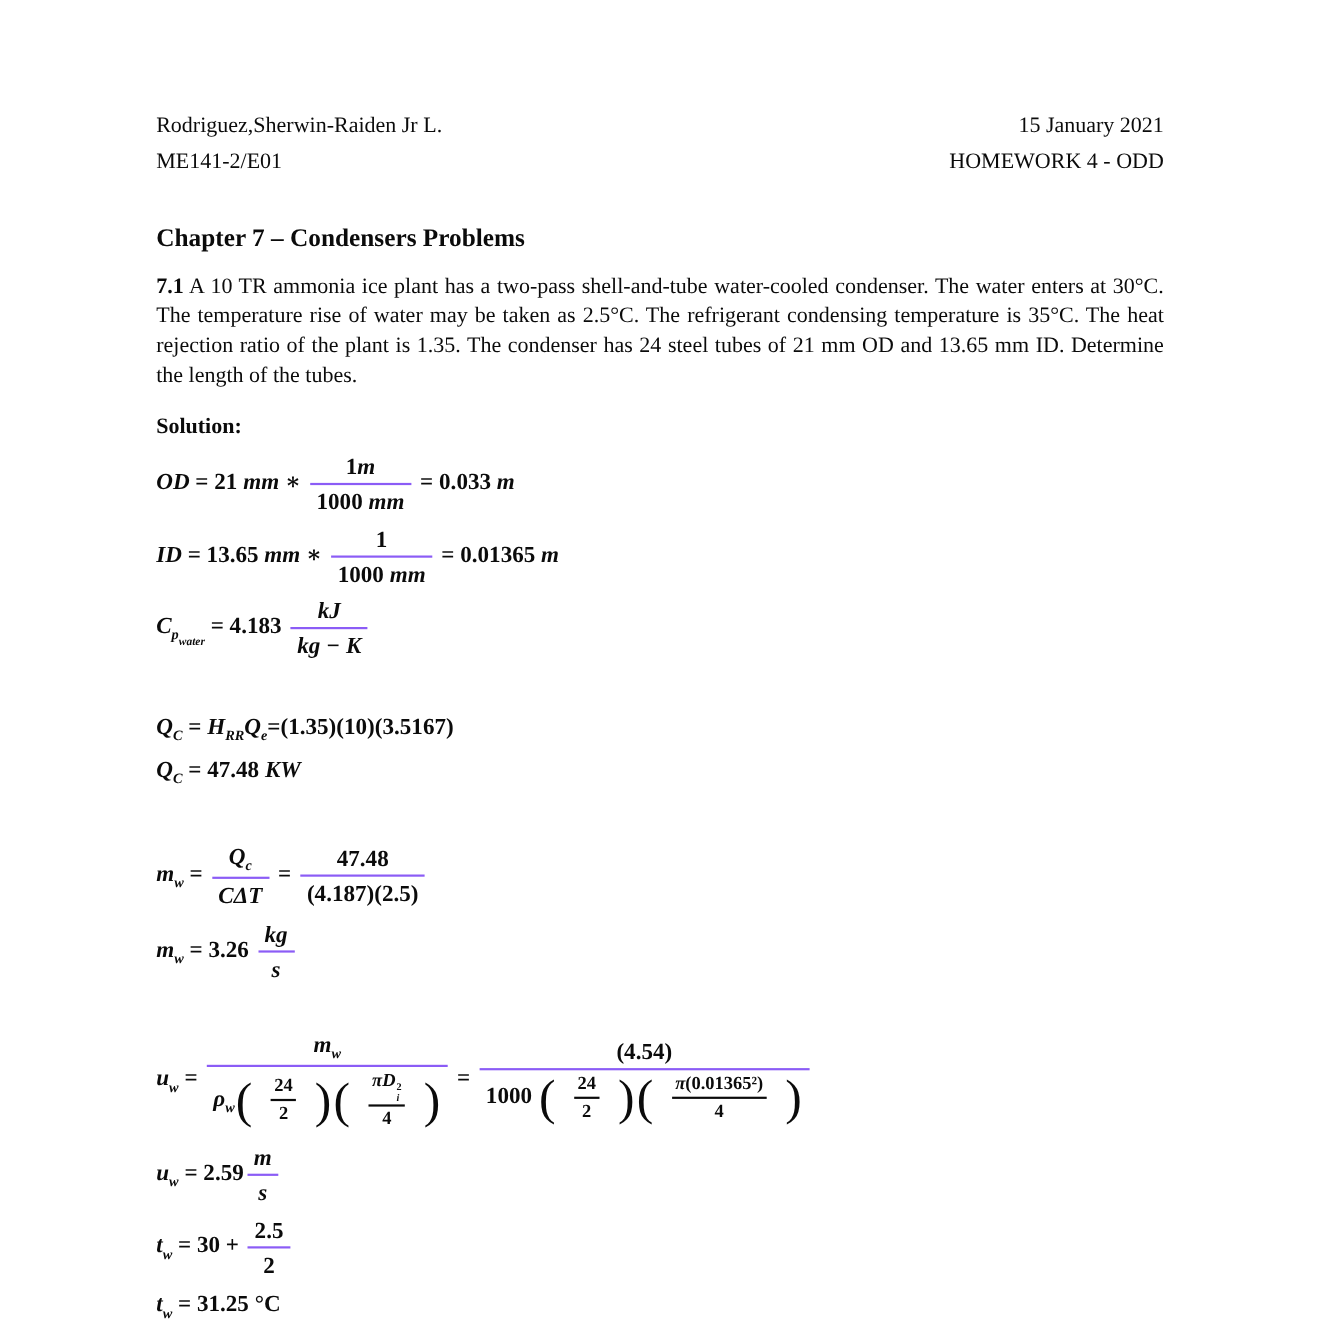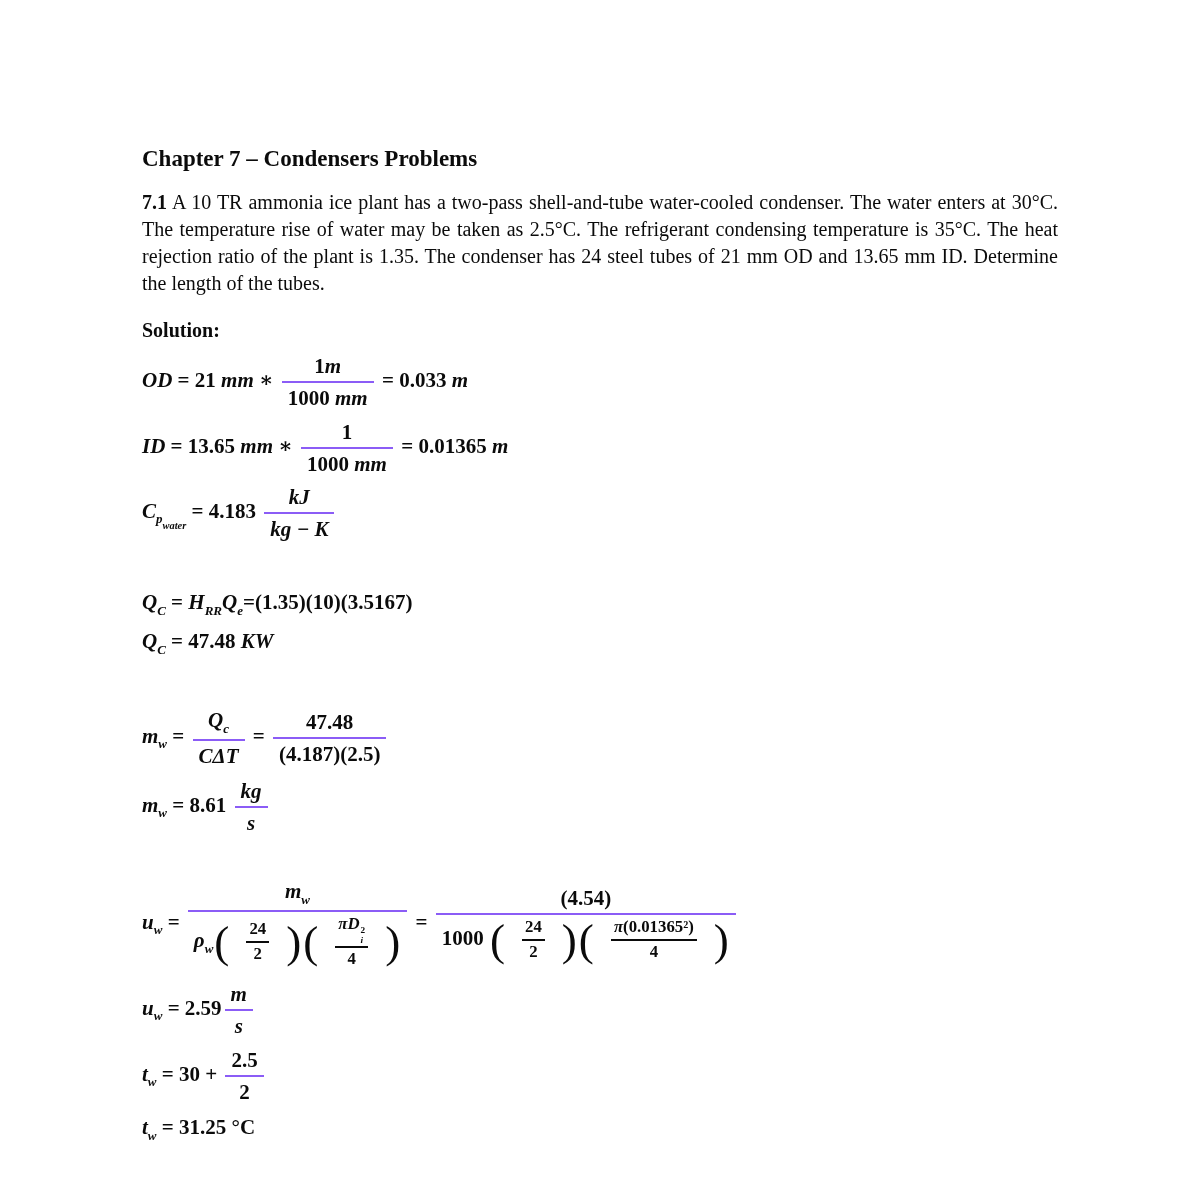--- a/index.html
+++ b/index.html
@@ -22,20 +22,30 @@
   .sfrac>.num{display:block;border-bottom:2px solid #0b0b0b;padding:0 3px 1px 3px;}
   .sfrac>.den{display:block;padding:1px 3px 0 3px;}
   .bp{font-weight:400;font-style:normal;font-size:215%;vertical-align:middle;line-height:0;display:inline-block;margin:0 1px;}
   .stk{display:inline-flex;flex-direction:column;align-items:flex-start;font-size:55%;line-height:1.1;vertical-align:-0.45em;margin-left:1px;}
 </style>
 </head>
 <body>
 
 <div class="page">
 
+  <div>
+    <div class="hrow">
+      <span>Rodriguez,Sherwin-Raiden Jr L.</span>
+      <span>15 January 2021</span>
+    </div>
+    <div class="hrow">
+      <span>ME141-2/E01</span>
+      <span>HOMEWORK 4 - ODD</span>
+    </div>
+  </div>
 
   <div class="chapter">Chapter 7 – Condensers Problems</div>
 
   <p class="prob"><span class="pnum">7.1</span> <span>A 10 TR ammonia ice plant has a two-pass shell-and-tube water-cooled condenser. The water enters at 30°C. The temperature rise of water may be taken as 2.5°C. The refrigerant condensing temperature is 35°C. The heat rejection ratio of the plant is 1.35. The condenser has 24 steel tubes of 21 mm OD and 13.65 mm ID. Determine the length of the tubes.</span></p>
 
   <p class="sol">Solution:</p>
 
   <div class="eq" style="margin-top:10px;">
     <span class="mi">OD </span><span class="mn">= 21 </span><span class="mi">mm </span><span class="mn">∗ </span><span class="frac"><span class="num"><span class="mn">1</span><span class="mi">m</span></span><span class="den"><span class="mn">1000 </span><span class="mi">mm</span></span></span><span class="mn"> = 0.033 </span><span class="mi">m</span>
   </div>
@@ -54,21 +64,21 @@
 
   <div class="eq" style="margin-top:9px;">
     <span class="mi">Q</span><span class="sb1 mi">C</span><span class="mn"> = 47.48 </span><span class="mi">KW</span>
   </div>
 
   <div class="eq" style="margin-top:48px;">
     <span class="mi">m</span><span class="sb1 mi">w</span><span class="mn"> = </span><span class="frac"><span class="num"><span class="mi">Q</span><span class="sb1 mi">c</span></span><span class="den"><span class="mi">CΔT</span></span></span><span class="mn"> = </span><span class="frac"><span class="num"><span class="mn">47.48</span></span><span class="den"><span class="mn">(4.187)(2.5)</span></span></span>
   </div>
 
   <div class="eq" style="margin-top:8px;">
-    <span class="mi">m</span><span class="sb1 mi">w</span><span class="mn"> = 8.61 </span><span class="frac"><span class="num"><span class="mi">kg</span></span><span class="den"><span class="mi">s</span></span></span>
+    <span class="mi">m</span><span class="sb1 mi">w</span><span class="mn"> = 3.26 </span><span class="frac"><span class="num"><span class="mi">kg</span></span><span class="den"><span class="mi">s</span></span></span>
   </div>
 
   <div class="eq" style="margin-top:40px;">
     <span class="mi">u</span><span class="sb1 mi">w</span><span class="mn"> = </span><span class="frac"><span class="num"><span class="mi">m</span><span class="sb1 mi">w</span></span><span class="den"><span class="mi">ρ</span><span class="sb1 mi">w</span><span class="bp">(</span><span class="sfrac"><span class="num mn">24</span><span class="den mn">2</span></span><span class="bp">)</span><span class="bp">(</span><span class="sfrac"><span class="num"><span class="mi">πD</span><span class="stk">
                 <span class="mn">2</span>
                 <span class="mi">i</span>
               </span></span><span class="den mn">4</span></span><span class="bp">)</span></span></span><span class="mn"> = </span><span class="frac"><span class="num mn">(4.54)</span><span class="den"><span class="mn">1000 </span><span class="bp">(</span><span class="sfrac"><span class="num mn">24</span><span class="den mn">2</span></span><span class="bp">)</span><span class="bp">(</span><span class="sfrac"><span class="num"><span class="mi">π</span><span class="mn">(0.01365²)</span></span><span class="den mn">4</span></span><span class="bp">)</span></span></span>
   </div>
 
   <div class="eq" style="margin-top:10px;">

